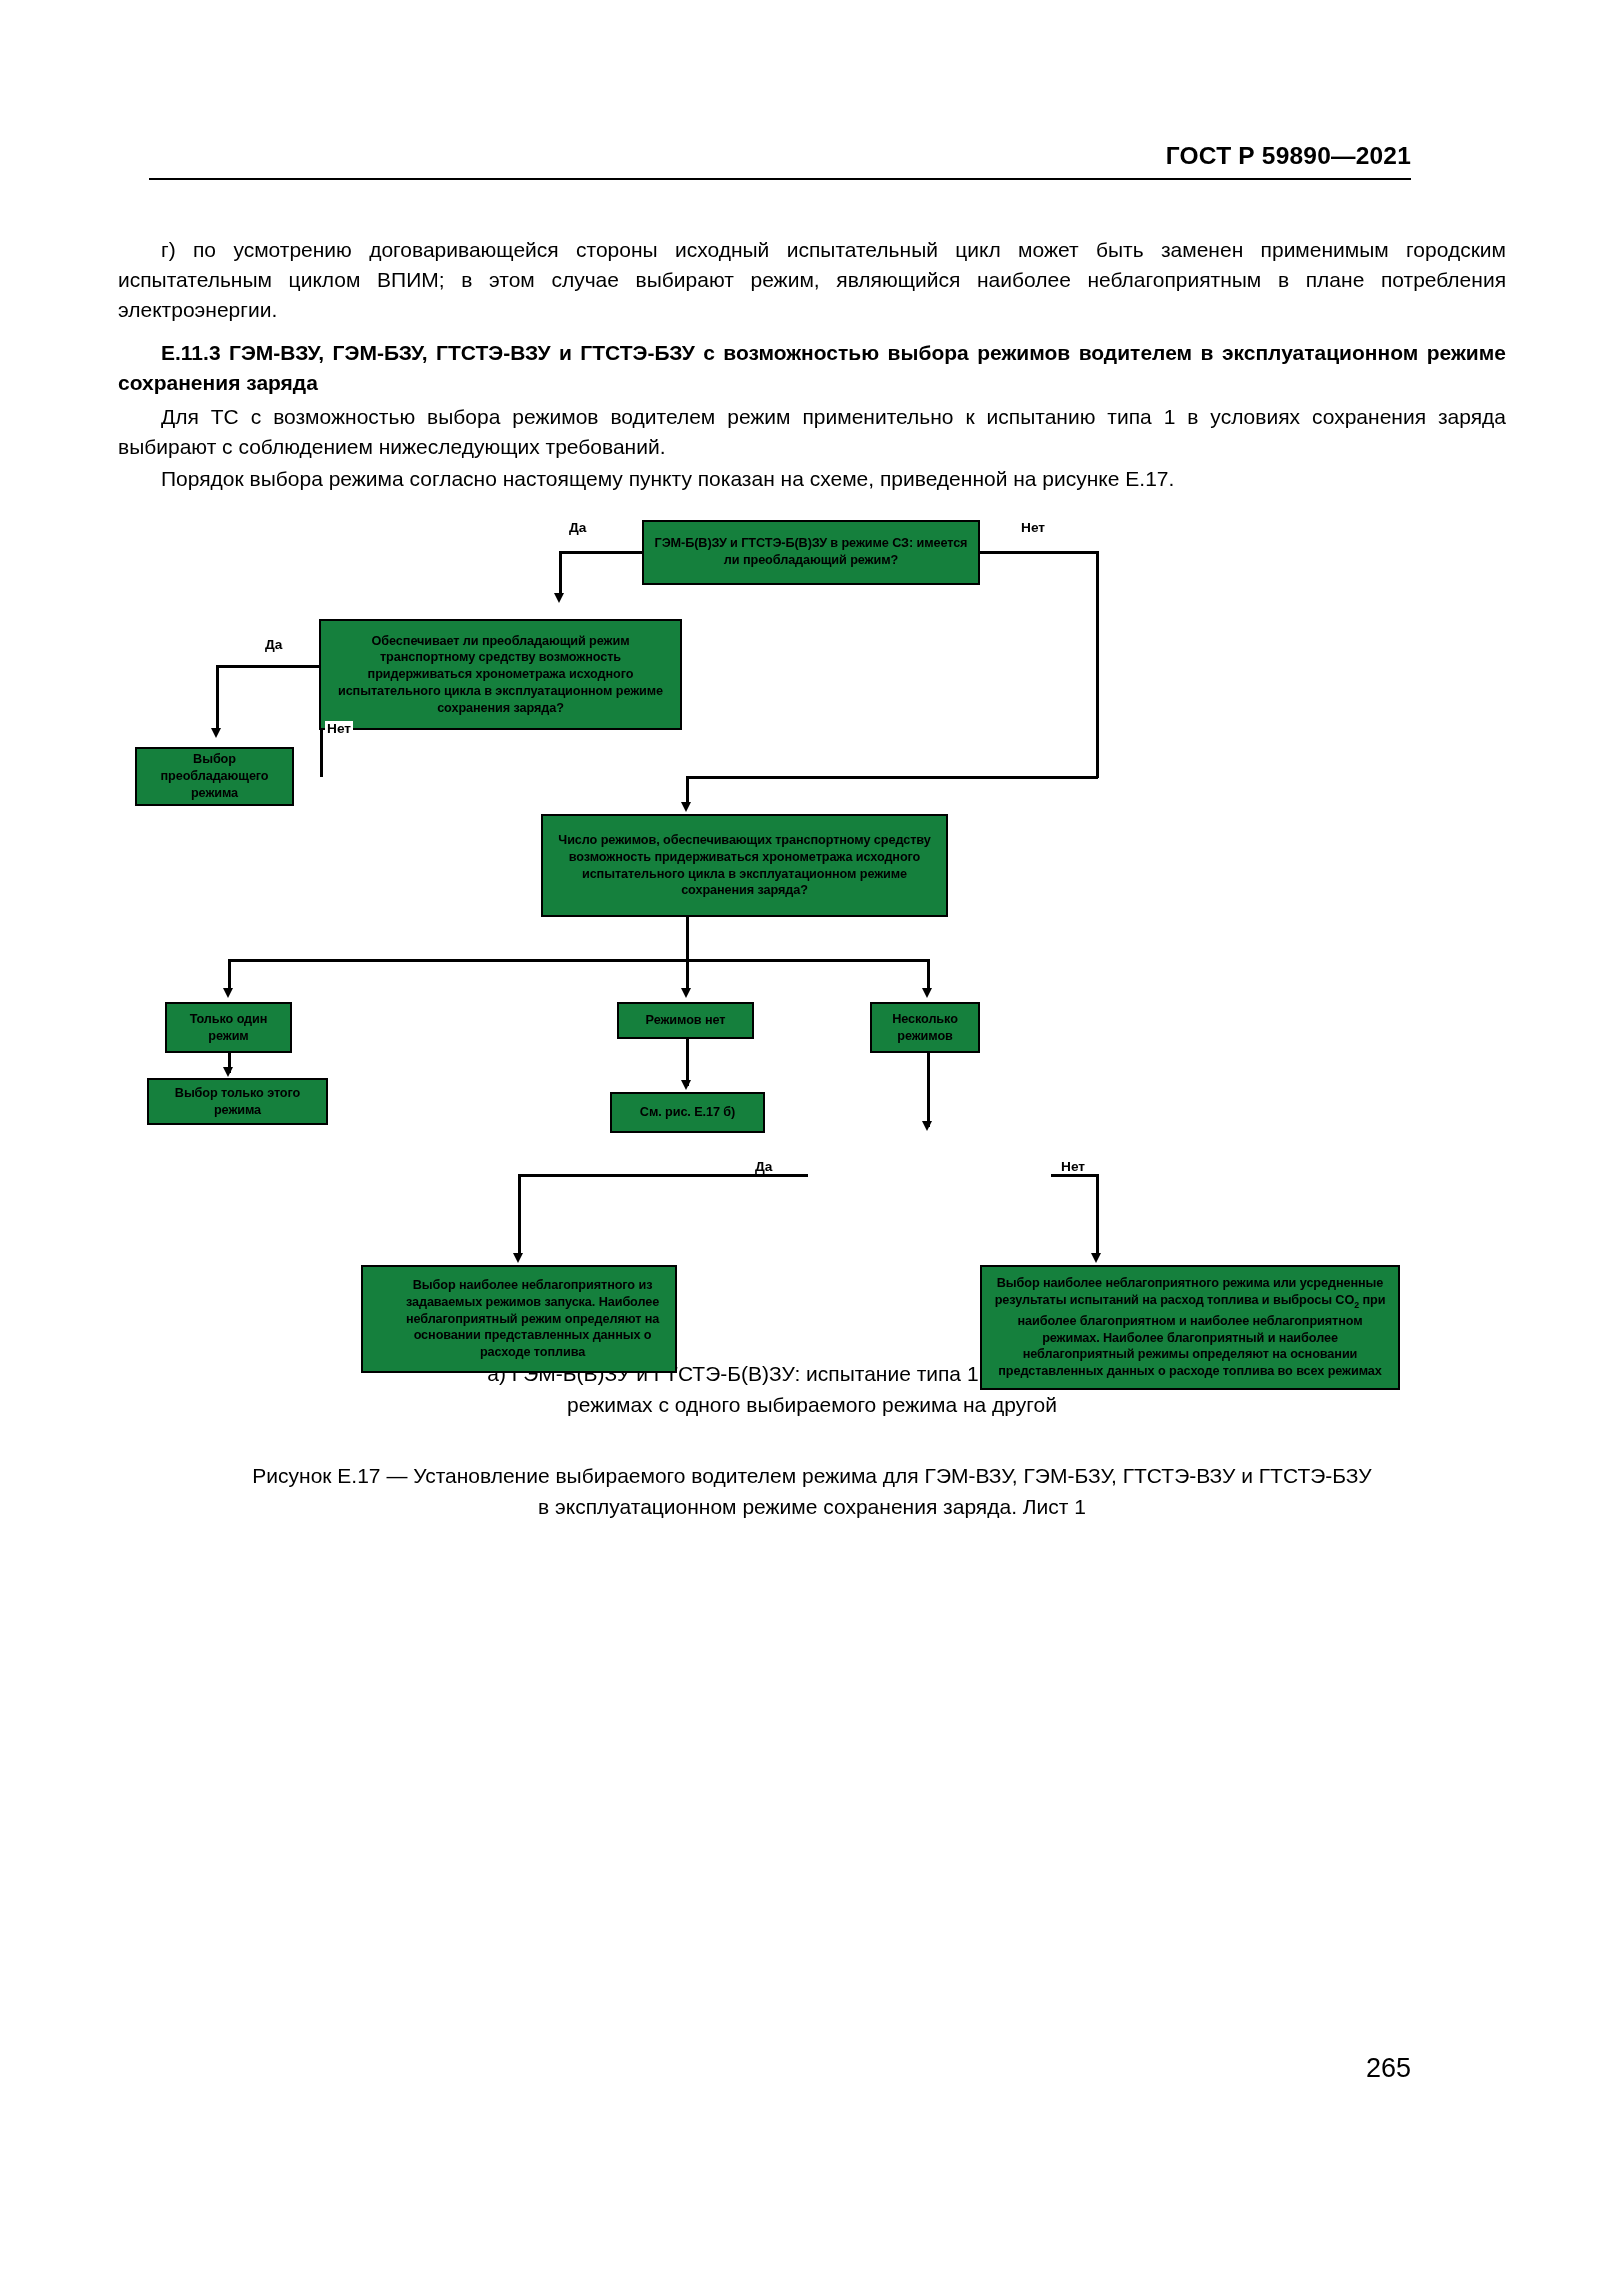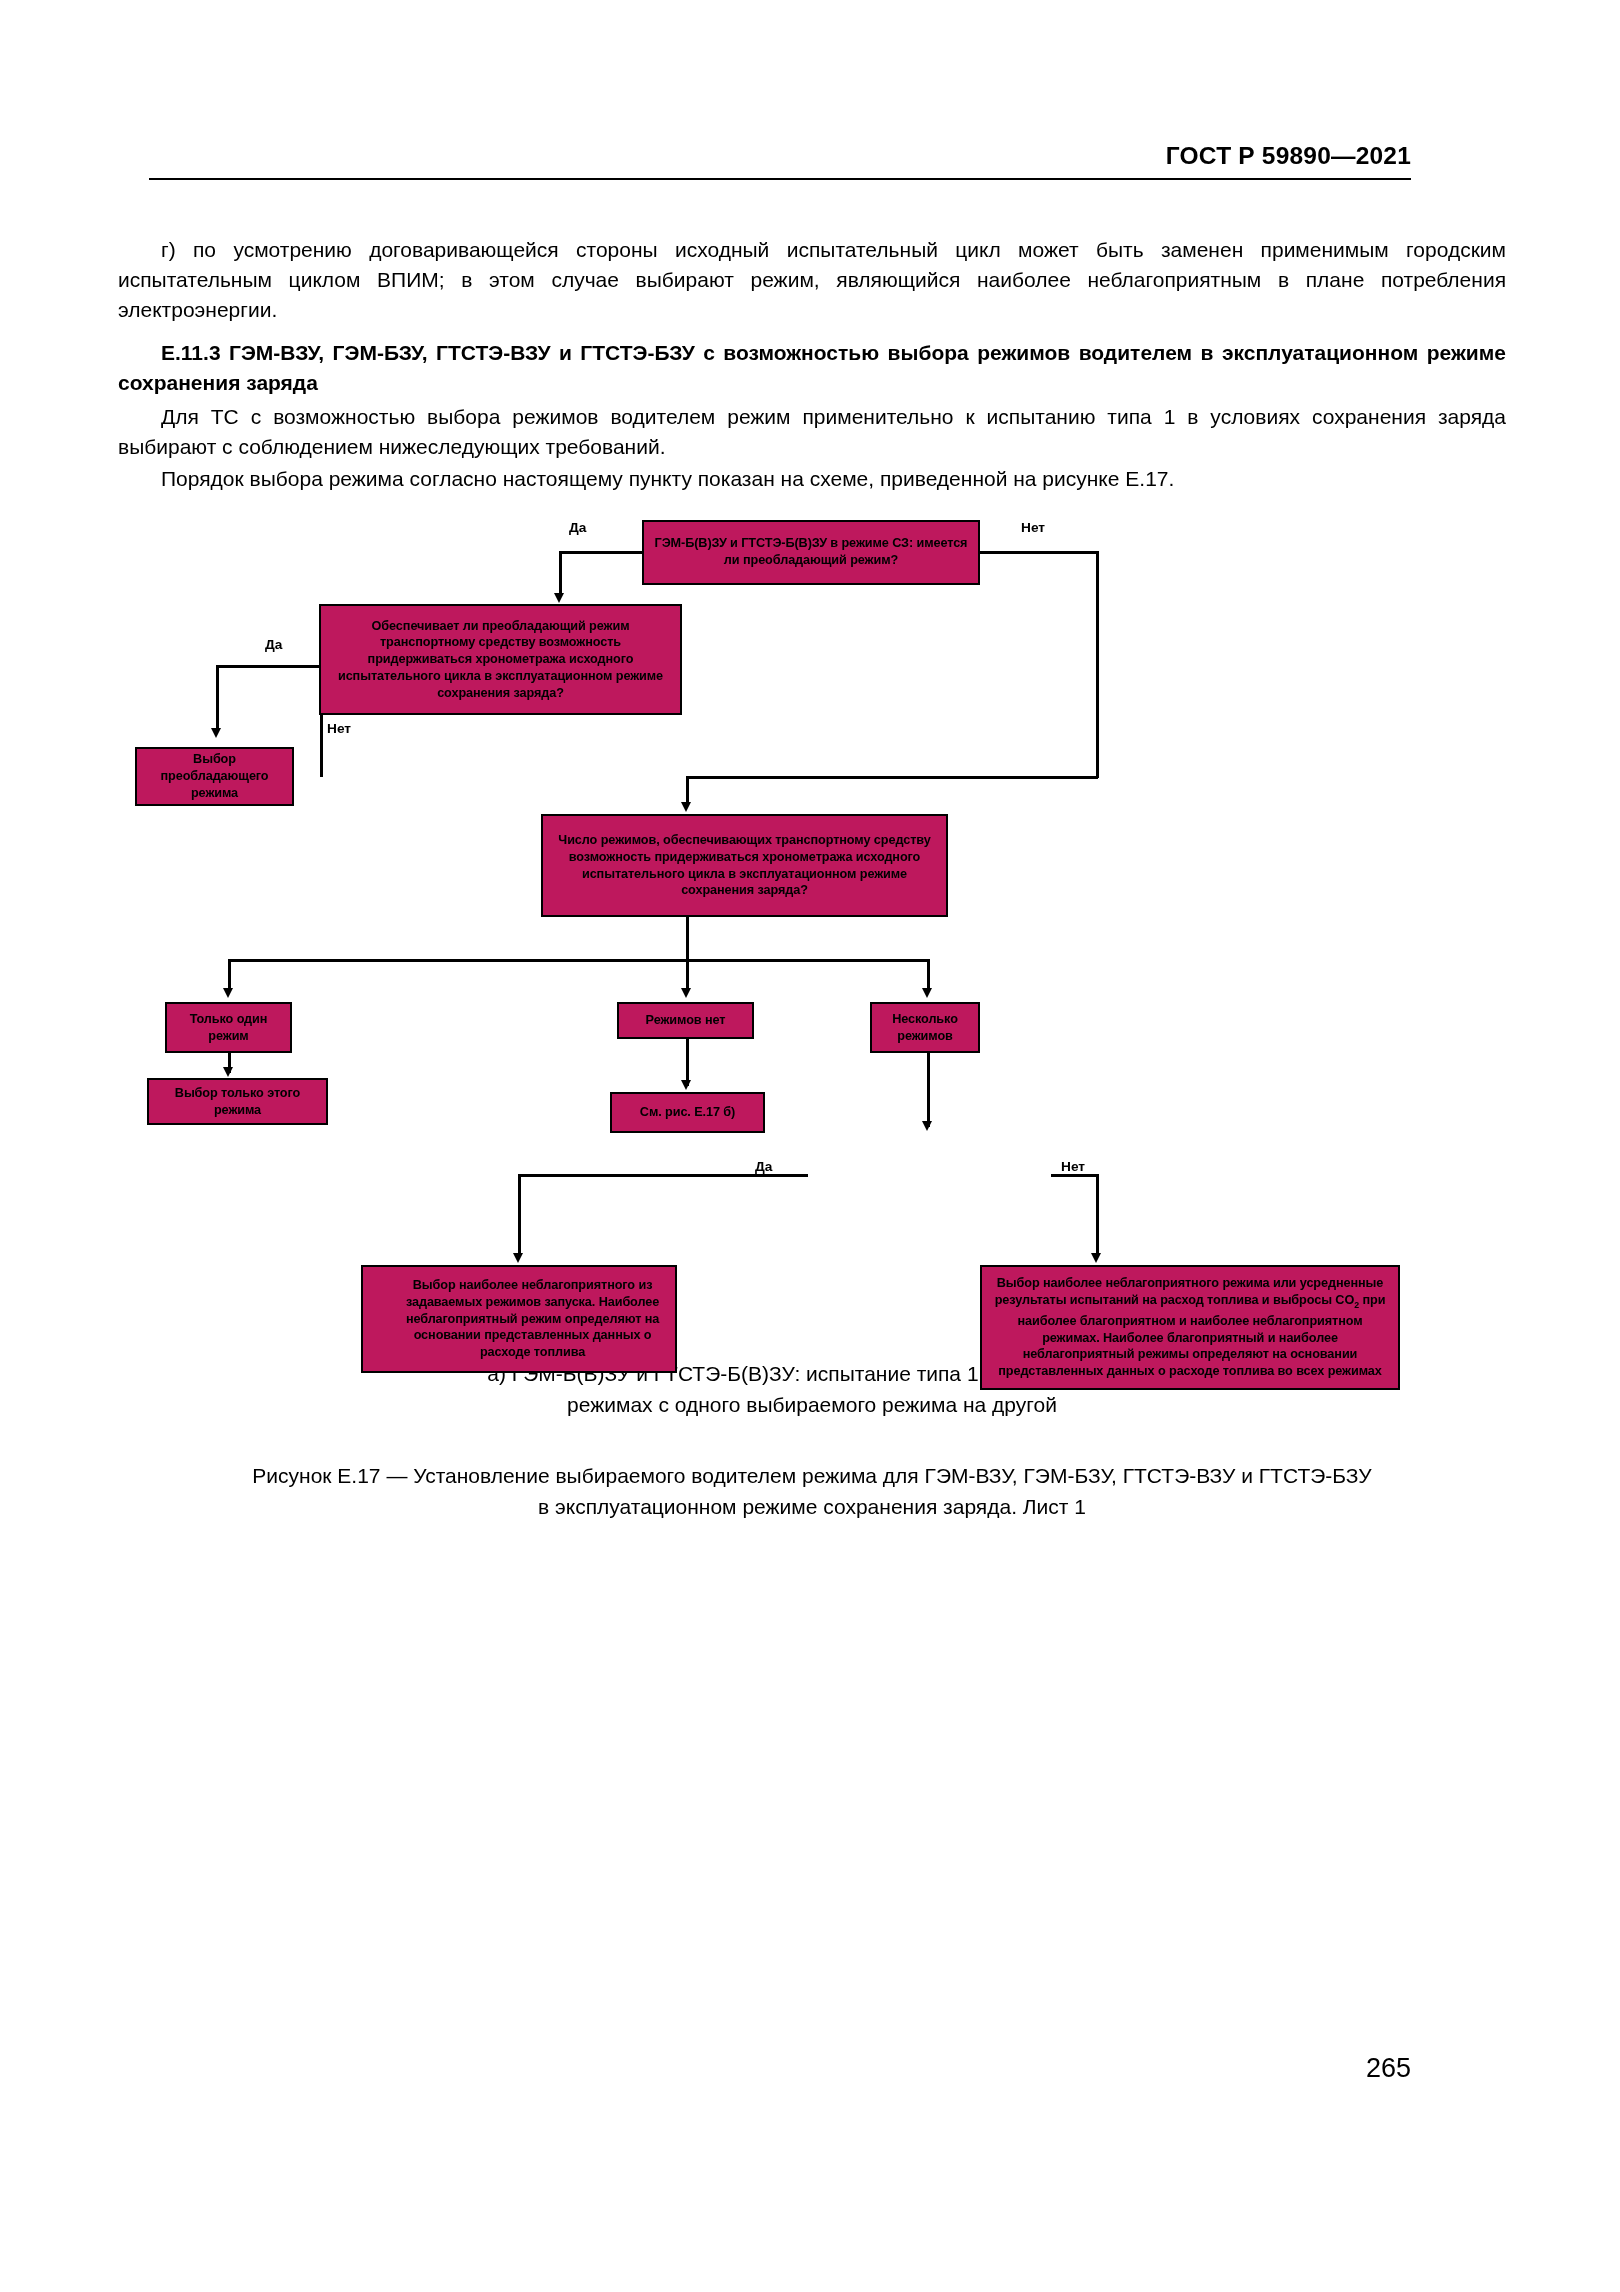--- a/index.html
+++ b/index.html
@@ -59,21 +59,21 @@
     position: absolute;
     left: 0;
     top: 500px;
     width: 1620px;
     height: 843px;
   }
   .node {
     position: absolute;
     box-sizing: border-box;
     border: 2.5px solid #000;
-    background: #be185d;
+    background: #15803d;
     display: flex;
     align-items: center;
     justify-content: center;
     text-align: center;
     font-size: 12.7px;
     font-weight: bold;
     line-height: 16.7px;
     letter-spacing: -0.1px;
     padding: 3.9px 5.9px;
     z-index: 3;
@@ -149,21 +149,21 @@
     <div class="edge-label" style="left:1019px; top:19.6px;">Нет</div>
 
     <div class="line-h" style="left:559px; top:51px; width:85px;"></div>
     <div class="line-v" style="left:559px; top:51px; height:44px;"></div>
     <div class="arrow-down" style="left:554px; top:93px;"></div>
 
     <div class="line-h" style="left:978px; top:51px; width:120px;"></div>
     <div class="line-v" style="left:1096px; top:51px; height:227px;"></div>
     <div class="line-h" style="left:686px; top:276px; width:412px;"></div>
 
-    <div class="node" style="left:319px; top:104px; width:363px; height:111px;">Обеспечивает ли преобладающий режим транспортному средству возможность придерживаться хронометража исходного испытательного цикла в эксплуатационном режиме сохранения заряда?</div>
+    <div class="node" style="left:319px; top:119px; width:363px; height:111px;">Обеспечивает ли преобладающий режим транспортному средству возможность придерживаться хронометража исходного испытательного цикла в эксплуатационном режиме сохранения заряда?</div>
 
     <div class="edge-label" style="left:263px; top:137px;">Да</div>
 
     <div class="line-h" style="left:216px; top:165px; width:105px;"></div>
     <div class="line-v" style="left:216px; top:165px; height:66px;"></div>
     <div class="arrow-down" style="left:211px; top:228px;"></div>
 
     <div class="edge-label" style="left:325px; top:221px;">Нет</div>
 
     <div class="line-v" style="left:320px; top:215px; height:62px;"></div>

